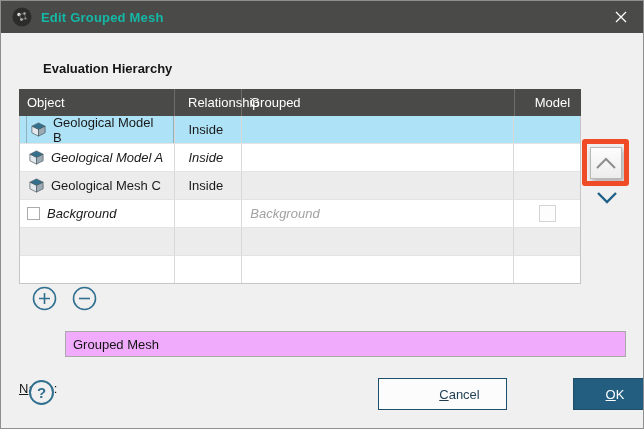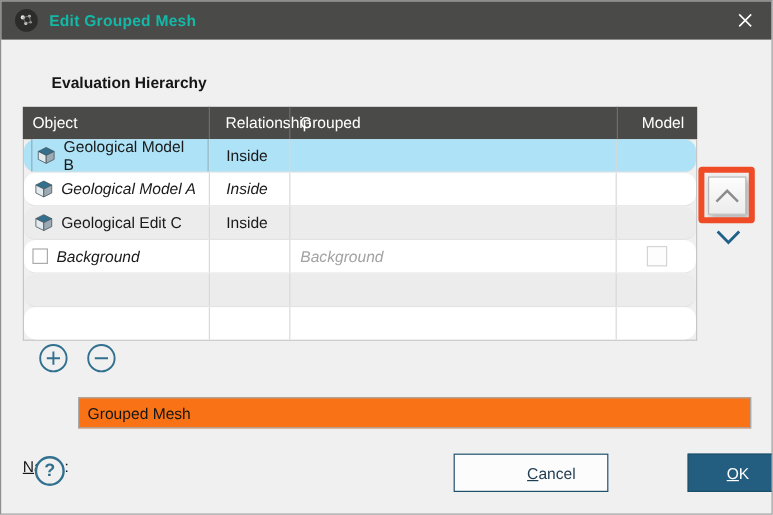--- a/index.html
+++ b/index.html
@@ -17,21 +17,21 @@
 
   
   .section-label{position:absolute;left:18px;top:60px;font-size:13px;font-weight:700;color:#161616;margin-left:24px;}
 
   
   .table{position:absolute;left:18px;top:88px;width:562px;}
   .thead{display:flex;height:27px;background:#4a4a48;color:#ffffff;font-size:13px;}
   .th{display:flex;align-items:center;padding-left:9px;box-sizing:border-box;border-right:1px solid #6d6d6b;}
   .th:last-child{border-right:none;}
   .tbody{border-left:1px solid #c6c6c6;border-right:1px solid #c6c6c6;border-bottom:1px solid #c6c6c6;box-sizing:border-box;width:562px;}
-  .trow{display:flex;height:27px;font-size:13px;color:#1a1a1a;border-radius:10px;}
+  .trow{display:flex;height:27px;font-size:13px;color:#1a1a1a;}
   .trow.odd{background:#ffffff;font-style:italic;}
   .trow.even{background:#ececec;}
   .trow.selected{background:#ade2f7;}
   .td{display:flex;align-items:center;box-sizing:border-box;border-right:1px solid #d9d9d9;overflow:hidden;}
   .td:last-child{border-right:none;}
   .trow{border-bottom:1px solid #e3e3e3;}
   .trow:last-child{border-bottom:none;}
   .c-object{width:156px;padding-left:8px;}
   .c-rel{width:67px;padding-left:13px;}
   .c-cat{width:273px;padding-left:8px;}
@@ -54,21 +54,21 @@
             display:flex;align-items:center;justify-content:center;background:transparent;border:none;}
 
   
   .round-btn{position:absolute;width:25px;height:25px;background:transparent;border:none;padding:0;}
   .add-btn{left:31px;top:285px;}
   .remove-btn{left:71px;top:285px;}
 
   
   .name-label{position:absolute;left:18px;top:336px;font-size:13px;color:#161616;margin-top:44px;}
   .name-input{position:absolute;left:64px;top:330px;width:561px;height:26px;box-sizing:border-box;
-              border:1px solid #a9a9a9;background:#f97316;font-family:"Liberation Sans",sans-serif;
+              border:1px solid #a9a9a9;background:#f0abfc;font-family:"Liberation Sans",sans-serif;
               font-size:13px;color:#161616;padding:0 7px;outline:none;}
 
   
   .help-btn{position:absolute;left:28px;top:379px;width:25px;height:25px;border-radius:50%;
             border:2px solid #31708f;background:#f0f0f0;color:#31708f;font-size:15px;font-weight:700;
             display:flex;align-items:center;justify-content:center;box-sizing:border-box;padding:0;}
   .cancel-btn{position:absolute;left:377px;top:377px;width:129px;height:32px;box-sizing:border-box;
               background:#fcfcfc;border:1px solid #1d4f6b;color:#1e3c52;font-size:13px;
               font-family:"Liberation Sans",sans-serif;padding-left:40px;}
   .ok-btn{position:absolute;left:540px;top:377px;width:84px;height:32px;box-sizing:border-box;
@@ -143,21 +143,21 @@
         <div class="td c-col"></div>
       </div>
 
       <div class="trow even">
         <div class="td c-object">
           <svg class="cube" viewBox="0 0 18 18">
             <polygon points="9,2 16,5.5 9,9 2,5.5" fill="#33708d" stroke="#44545d" stroke-width="0.7"></polygon>
             <polygon points="2,5.5 9,9 9,16 2,12.5" fill="#e3e9ec" stroke="#44545d" stroke-width="0.7"></polygon>
             <polygon points="9,9 16,5.5 16,12.5 9,16" fill="#9cabb3" stroke="#44545d" stroke-width="0.7"></polygon>
           </svg>
-          <span>Geological Edit C</span>
+          <span>Geological Mesh C</span>
         </div>
         <div class="td c-rel">
           <span>Inside</span>
         </div>
         <div class="td c-cat"></div>
         <div class="td c-col"></div>
       </div>
 
       <div class="trow odd">
         <div class="td c-object" style="padding-left:7px;">

